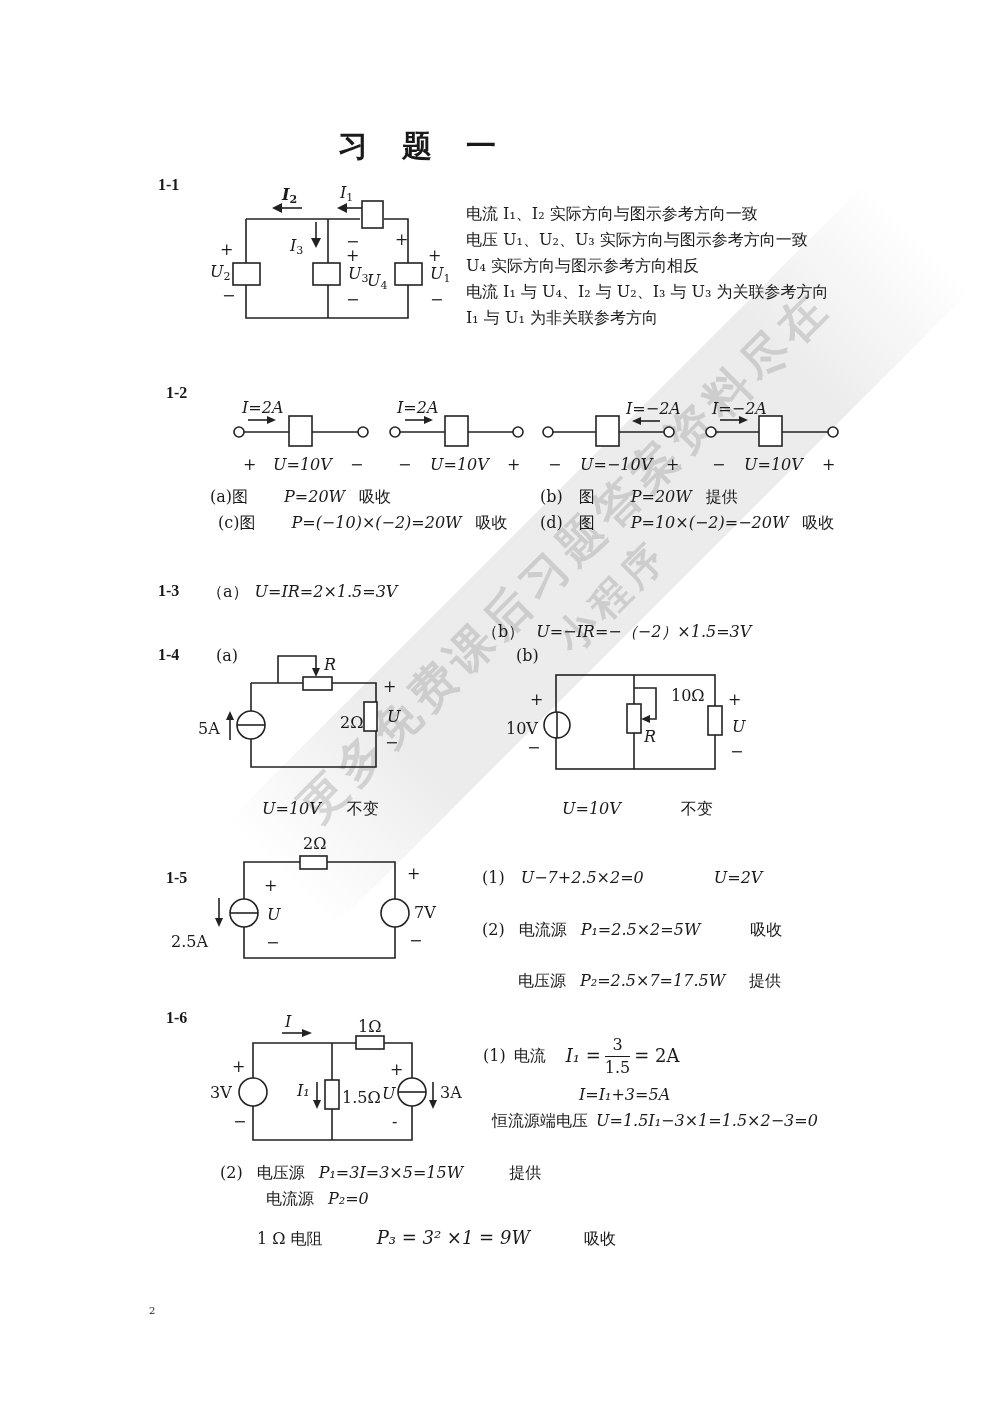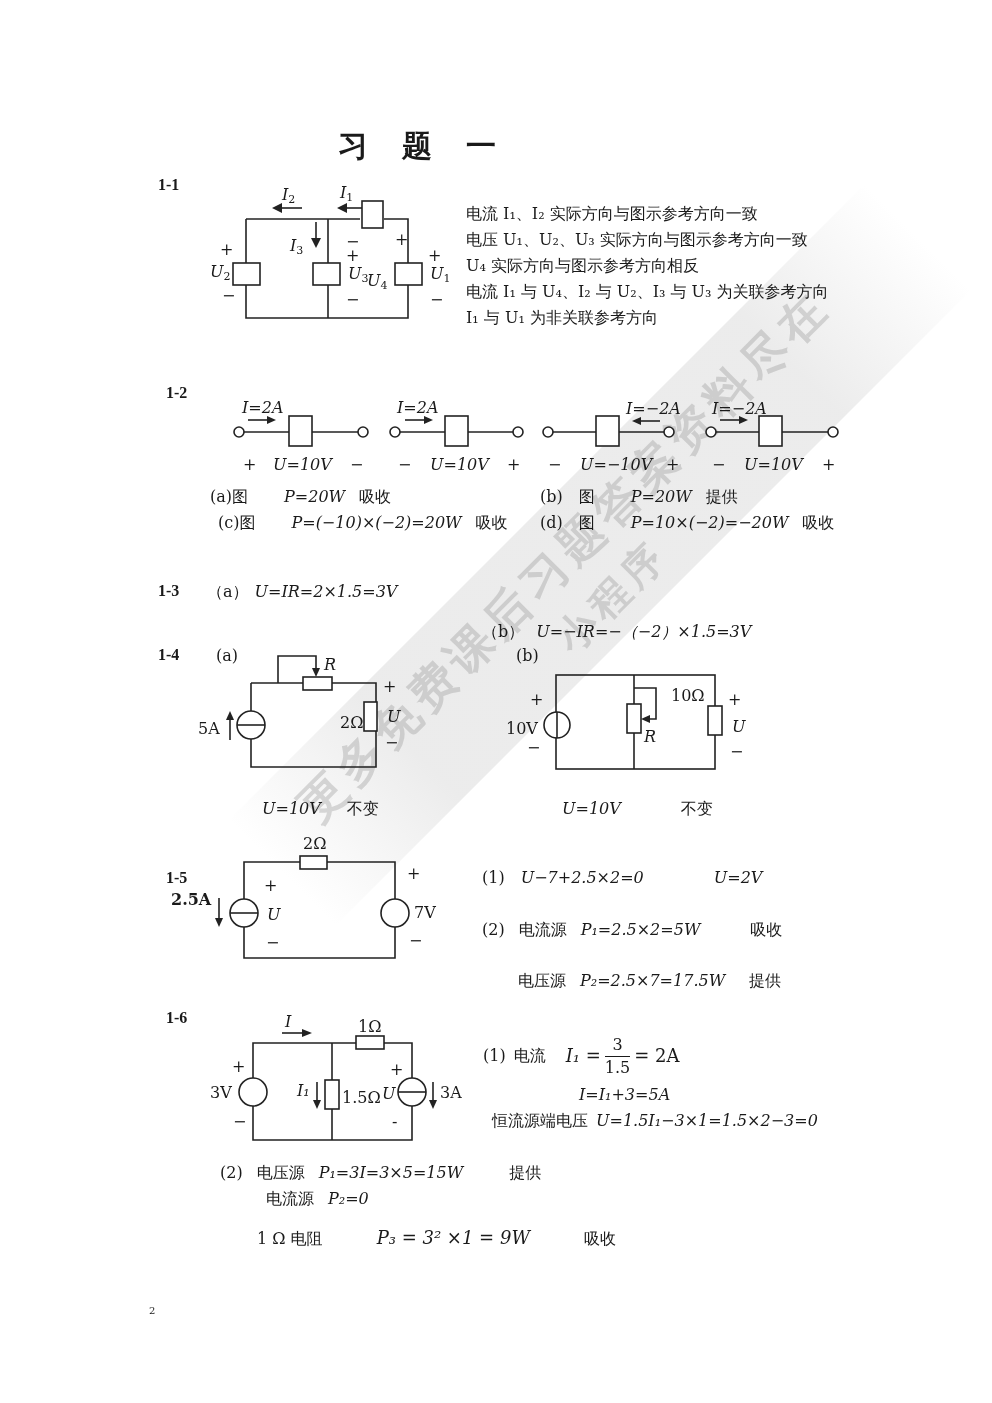--- a/index.html
+++ b/index.html
@@ -52,21 +52,21 @@
 
   <line class="wire" x1="302" y1="208" x2="275" y2="208"></line>
   <polygon points="272,208 282,203 282,213" fill="#222"></polygon>
 
   <line class="wire" x1="362" y1="208" x2="340" y2="208"></line>
   <polygon points="337,208 347,203 347,213" fill="#222"></polygon>
 
   <line class="wire" x1="316" y1="222" x2="316" y2="244"></line>
   <polygon points="316,248 311,238 321,238" fill="#222"></polygon>
 </svg>
-<div class="abs t" style="left:282px; top:185px;"><i>I</i><sub>2</sub></div>
+<div class="abs t" style="left:282px; top:185px;font-weight:bold;"><i>I</i><sub>2</sub></div>
 <div class="abs t" style="left:340px; top:183px;"><i>I</i><sub>1</sub></div>
 <div class="abs t" style="left:290px; top:236px;"><i>I</i><sub>3</sub></div>
 <div class="abs t" style="left:220px; top:240px;">+</div>
 <div class="abs t" style="left:210px; top:262px;"><i>U</i><sub>2</sub></div>
 <div class="abs t" style="left:222px; top:286px;">−</div>
 <div class="abs t" style="left:346px; top:232px;">−</div>
 <div class="abs t" style="left:367px; top:235px;margin-top:36px;"><i>U</i><sub>4</sub></div>
 <div class="abs t" style="left:395px; top:230px;">+</div>
 <div class="abs t" style="left:346px; top:246px;">+</div>
 <div class="abs t" style="left:348px; top:264px;"><i>U</i><sub>3</sub></div>
@@ -213,21 +213,21 @@
   <circle class="box" cx="244" cy="913" r="14"></circle>
   <line class="wire" x1="230" y1="913" x2="258" y2="913"></line>
   <circle class="box" cx="395" cy="913" r="14"></circle>
   <line class="wire" x1="219" y1="898" x2="219" y2="922"></line>
   <polygon points="219,927 215,918 223,918" fill="#222"></polygon>
 </svg>
 <div class="abs t" style="left:303px; top:834px;">2Ω</div>
 <div class="abs t" style="left:264px; top:876px;">+</div>
 <div class="abs t i" style="left:267px; top:905px;">U</div>
 <div class="abs t" style="left:266px; top:933px;">−</div>
-<div class="abs t" style="left:171px; top:890px;font-weight:bold;">2.5A</div>
+<div class="abs t" style="left:171px; top:932px;">2.5A</div>
 <div class="abs t" style="left:407px; top:864px;">+</div>
 <div class="abs t" style="left:414px; top:903px;">7V</div>
 <div class="abs t" style="left:409px; top:931px;">−</div>
 
 <div class="abs t" style="left:482px; top:868px;">
   <span>(1)</span><span style="display:inline-block;width:16px"></span><span class="i">U−7+2.5×2=0</span><span style="display:inline-block;width:70px"></span><span class="i">U=2V</span>
 </div>
 <div class="abs t" style="left:482px; top:920px;">
   <span>(2)</span><span style="display:inline-block;width:14px"></span><span>电流源</span><span style="display:inline-block;width:14px"></span><span class="i">P₁=2.5×2=5W</span><span style="display:inline-block;width:50px"></span><span>吸收</span>
 </div>

